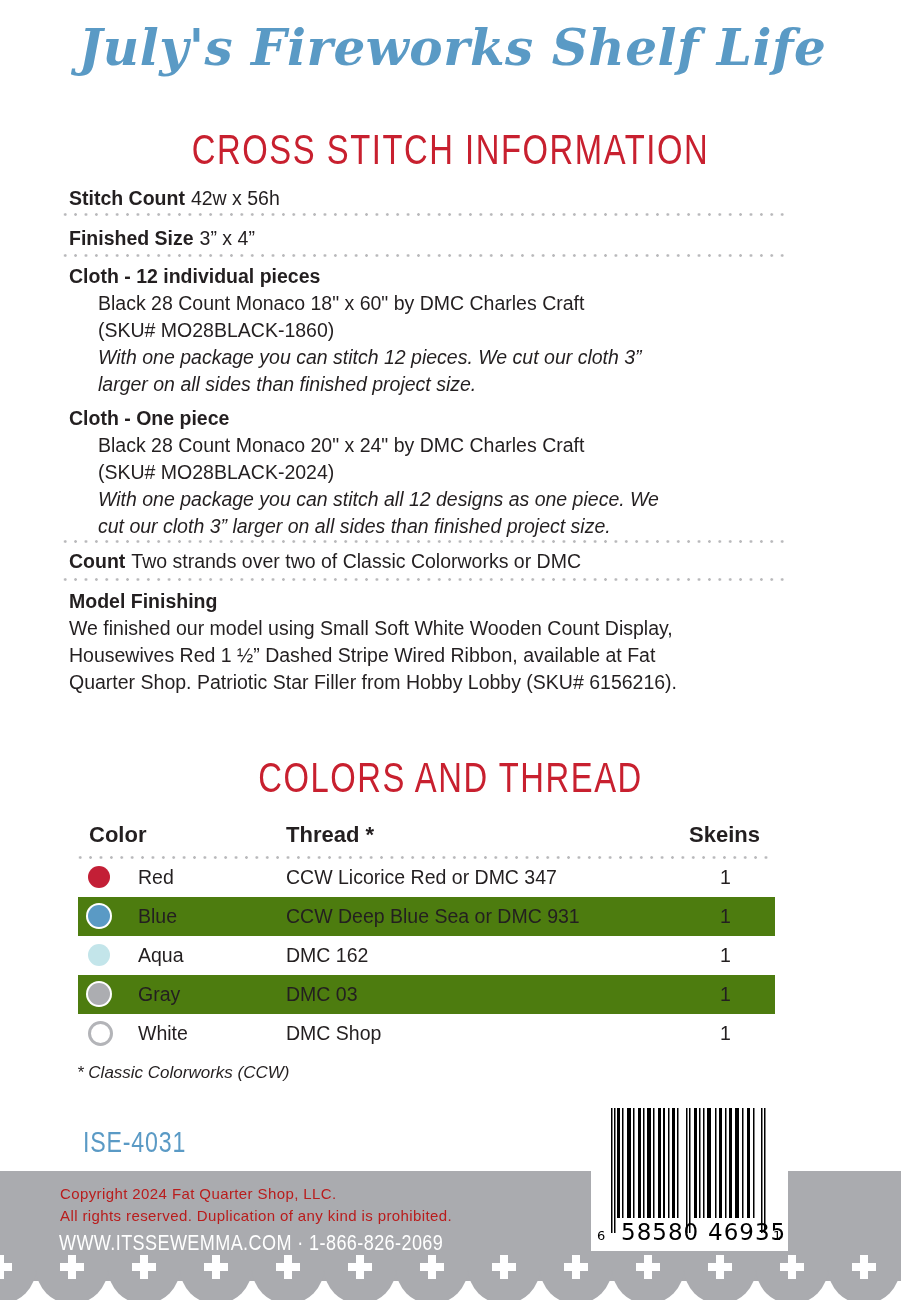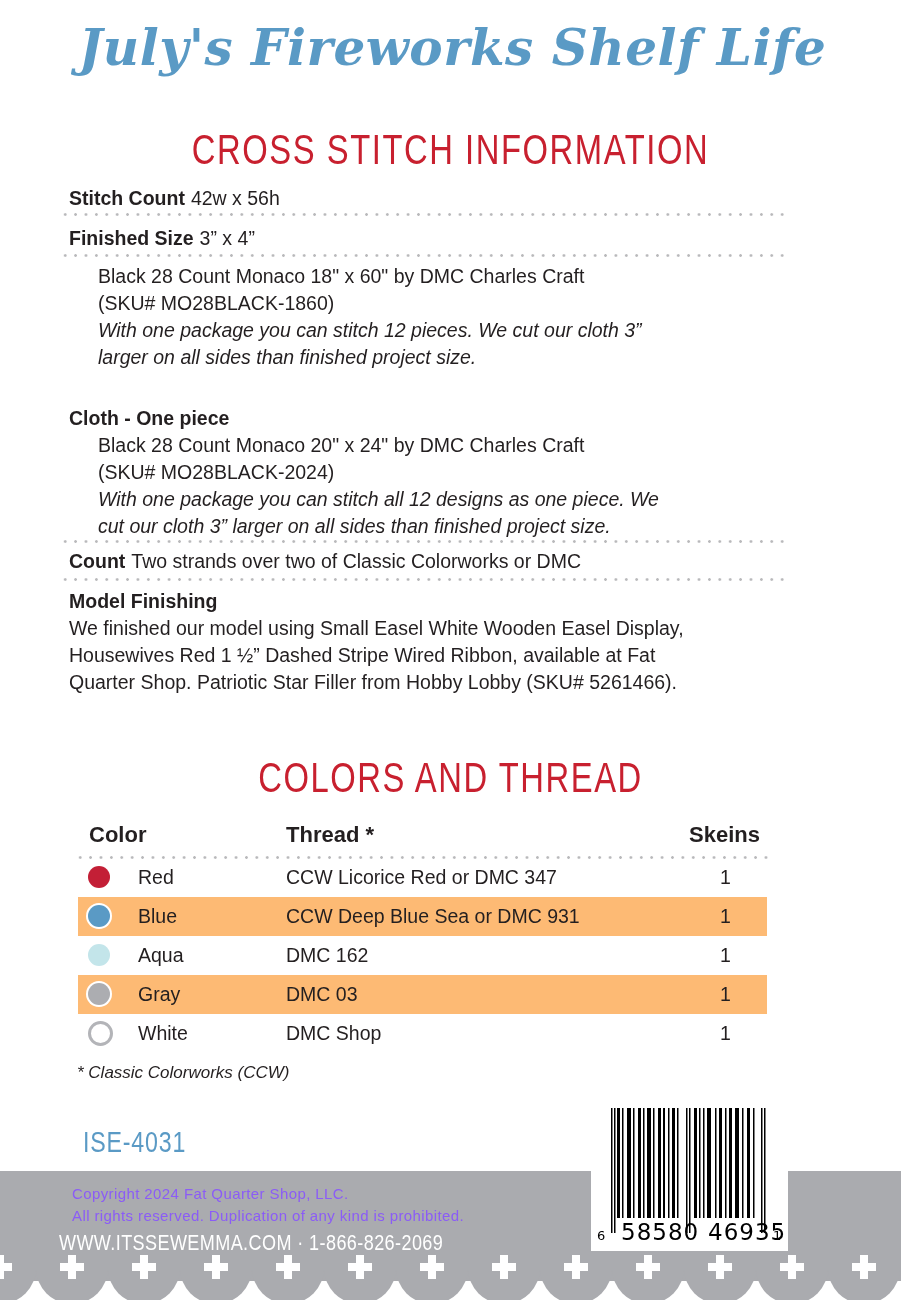--- a/index.html
+++ b/index.html
@@ -15,29 +15,29 @@
     .info-block { position: absolute; left: 69px; width: 720px; font-size: 19.5px; line-height: 27px; }
     .lbl { font-weight: bold; }
     .val { margin-left: 6px; }
     .indent { padding-left: 29px; }
     .ital { font-style: italic; }
     .dots { position: absolute; left: 60px; width: 731px; height: 3px;
             background-image: radial-gradient(circle, #b9b9bb 1.2px, transparent 1.5px);
             background-size: 10.4px 3px; background-repeat: repeat-x; }
     .table-header { position: absolute; top: 822px; font-weight: bold; font-size: 22px; }
     .row { position: absolute; left: 78px; width: 689px; height: 39px; text-align: center; }
-    .row.shade { background: #fdba74; }
+    .row.shade { background: #4d7c0f; padding-left: 8px; }
     .swatch { position: absolute; left: 10px; top: 8px; width: 22px; height: 22px; border-radius: 50%; }
     .swatch.ring { box-shadow: 0 0 0 2px #ffffff; }
     .cell { position: absolute; top: 8px; font-size: 19.5px; line-height: 22px; }
     .footnote { position: absolute; left: 77px; top: 1063px; font-size: 17px; font-style: italic; }
     .sku-code { position: absolute; left: 83px; top: 1126px; font-family: "Liberation Sans Narrow", "Liberation Sans", sans-serif;
                 font-size: 29px; color: #5a9ac5; letter-spacing: 1px; transform: scaleX(0.8); transform-origin: left; }
     .footer-band { position: absolute; left: 0; top: 1171px; width: 901px; height: 110px; background: #aaabaf; }
-    .footer-text { position: absolute; left: 60px; font-size: 15px; color: #8b5cf6; letter-spacing: 0.4px; margin-left: 12px; }
+    .footer-text { position: absolute; left: 60px; font-size: 15px; color: #b91c1c; letter-spacing: 0.4px; }
     .footer-web { position: absolute; left: 59px; top: 1230px; font-size: 22px; color: #ffffff;
                   font-family: "Liberation Sans Narrow", "Liberation Sans", sans-serif;
                   transform: scaleX(0.82); transform-origin: left; letter-spacing: 0.5px; }
     .barcode-box { position: absolute; left: 591px; top: 1100px; width: 197px; height: 151px; background: #ffffff; }
     .bars { position: absolute; left: 20px; top: 8px; width: 157px; height: 125px; }
     .bar-digit { position: absolute; font-family: "DejaVu Sans", sans-serif; color: #000; }
   </style>
 </head>
 <body>
 
@@ -48,20 +48,21 @@
   <span class="lbl">Stitch Count</span><span class="val">42w x 56h</span>
 </div>
 <div class="dots" style="top:213px;"></div>
 
 <div class="info-block" style="top:225px;">
   <span class="lbl">Finished Size</span><span class="val">3” x 4”</span>
 </div>
 <div class="dots" style="top:254px;"></div>
 
 <div class="info-block" style="top:263px;">
+  <div class="lbl">Cloth - 12 individual pieces</div>
   <div class="indent">Black 28 Count Monaco 18" x 60" by DMC Charles Craft</div>
   <div class="indent">(SKU# MO28BLACK-1860)</div>
   <div class="indent ital">With one package you can stitch 12 pieces. We cut our cloth 3”</div>
   <div class="indent ital">larger on all sides than finished project size.</div>
 </div>
 
 <div class="info-block" style="top:405px;">
   <div class="lbl">Cloth - One piece</div>
   <div class="indent">Black 28 Count Monaco 20" x 24" by DMC Charles Craft</div>
   <div class="indent">(SKU# MO28BLACK-2024)</div>
@@ -70,23 +71,23 @@
 </div>
 <div class="dots" style="top:540px;"></div>
 
 <div class="info-block" style="top:548px;">
   <span class="lbl">Count</span><span class="val">Two strands over two of Classic Colorworks or DMC</span>
 </div>
 <div class="dots" style="top:578px;"></div>
 
 <div class="info-block" style="top:588px; left:69px;">
   <div class="lbl">Model Finishing</div>
-  <div>We finished our model using Small Easel White Wooden Easel Display,</div>
+  <div>We finished our model using Small Soft White Wooden Count Display,</div>
   <div>Housewives Red 1 ½” Dashed Stripe Wired Ribbon, available at Fat</div>
-  <div>Quarter Shop. Patriotic Star Filler from Hobby Lobby (SKU# 5261466).</div>
+  <div>Quarter Shop. Patriotic Star Filler from Hobby Lobby (SKU# 6156216).</div>
 </div>
 
 <div class="section-heading" style="top:754px;">COLORS AND THREAD</div>
 
 <div class="table-header" style="left:89px;">Color</div>
 <div class="table-header" style="left:286px;">Thread *</div>
 <div class="table-header" style="left:689px;">Skeins</div>
 <div class="dots" style="top:856px; left:75px; width:695px;"></div>
 
 <div class="row" style="top:858px;">

